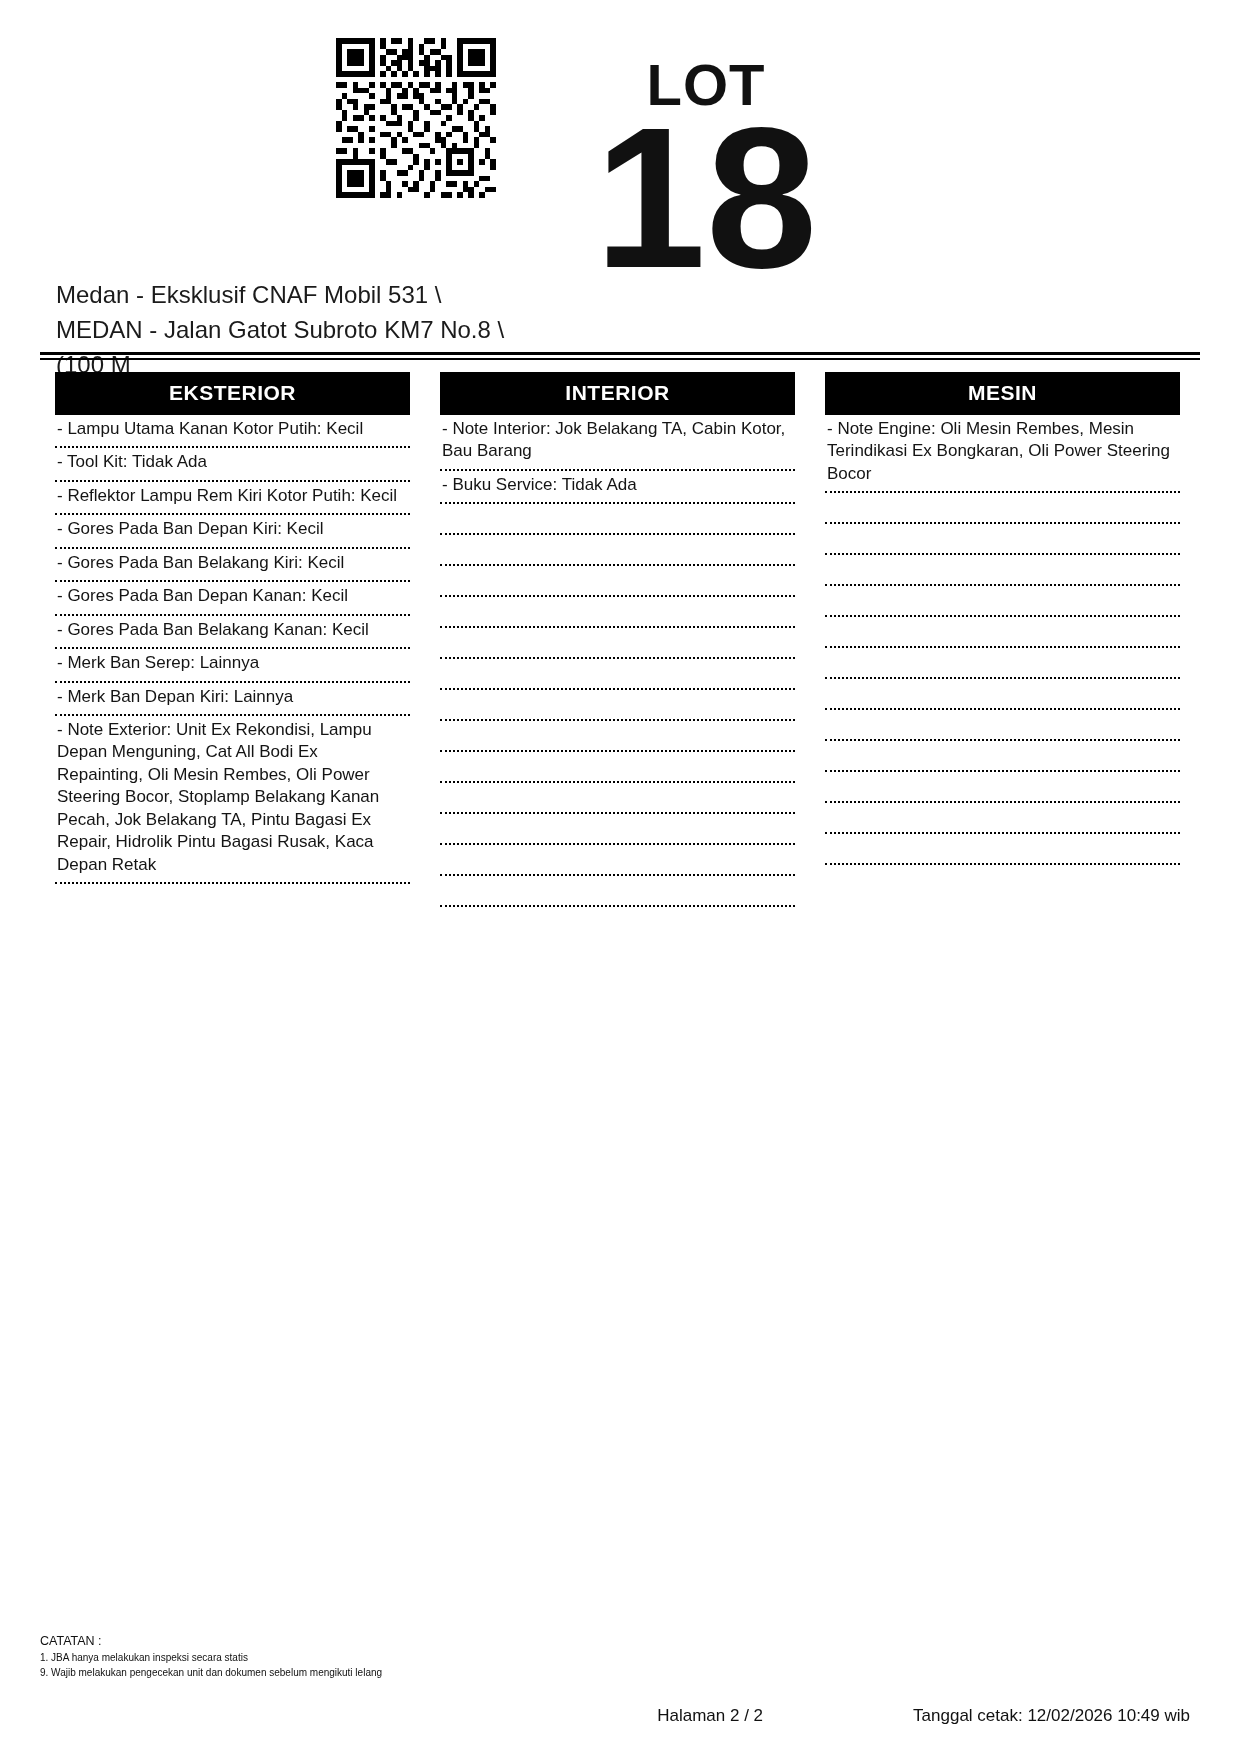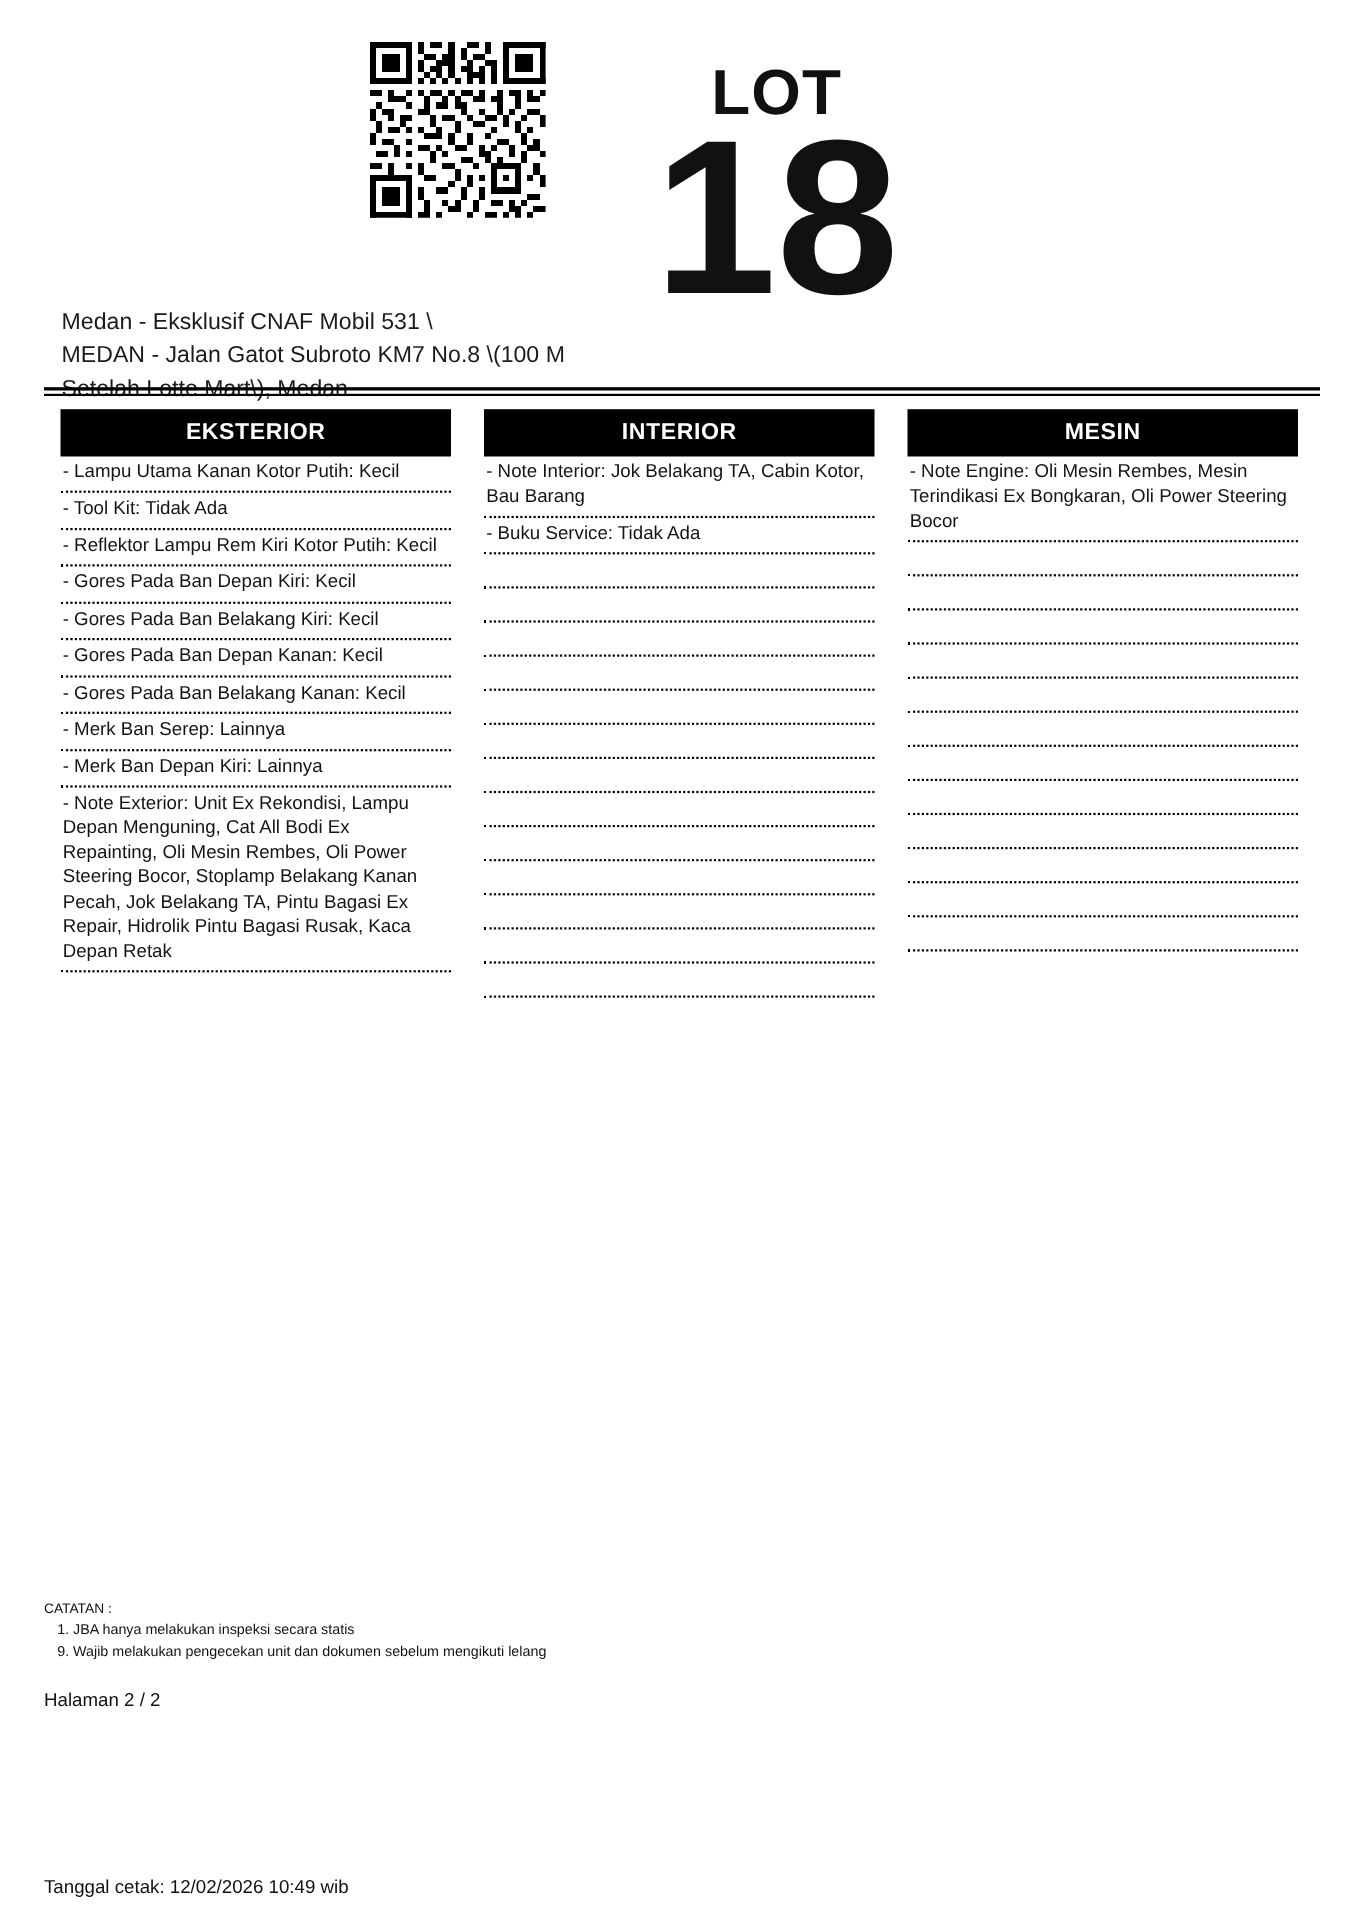--- a/index.html
+++ b/index.html
@@ -57,21 +57,21 @@
     line-height: 0.92;
     margin-top: -8px;
     font-family: "Liberation Sans", sans-serif;
   }
 
   .venue {
     position: absolute;
     left: 40px;
     top: 262px;
     width: 470px;
-    font-size: 21px;
+    font-size: 24px;
     line-height: 1.45;
     color: #1b1b1b;
   }
 
   
   .rule-wrap {
     position: absolute;
     left: 40px;
     right: 40px;
     top: 352px;
@@ -128,34 +128,33 @@
     left: 40px;
     right: 40px;
     bottom: 28px;
   }
   .catatan-title {
     font-size: 12.5px;
     color: #111;
     margin-bottom: 2px;
   }
   .catatan-line {
-    font-size: 13px;
+    font-size: 10px;
     color: #111;
-    margin-left: 12px;
+    margin-left: 0;
     line-height: 1.5;
   }
   .footer-bottom {
     margin-top: 26px;
     display: flex;
     justify-content: flex-end;
     align-items: baseline;
     gap: 150px;
     font-size: 17px;
     padding-right: 10px;
-    flex-direction: column;
   }
   .page-num { color: #111; }
   .print-date { color: #111; text-align: center; }
 </style>
 </head>
 <body>
 
 <div class="page">
 
   <div class="header">

